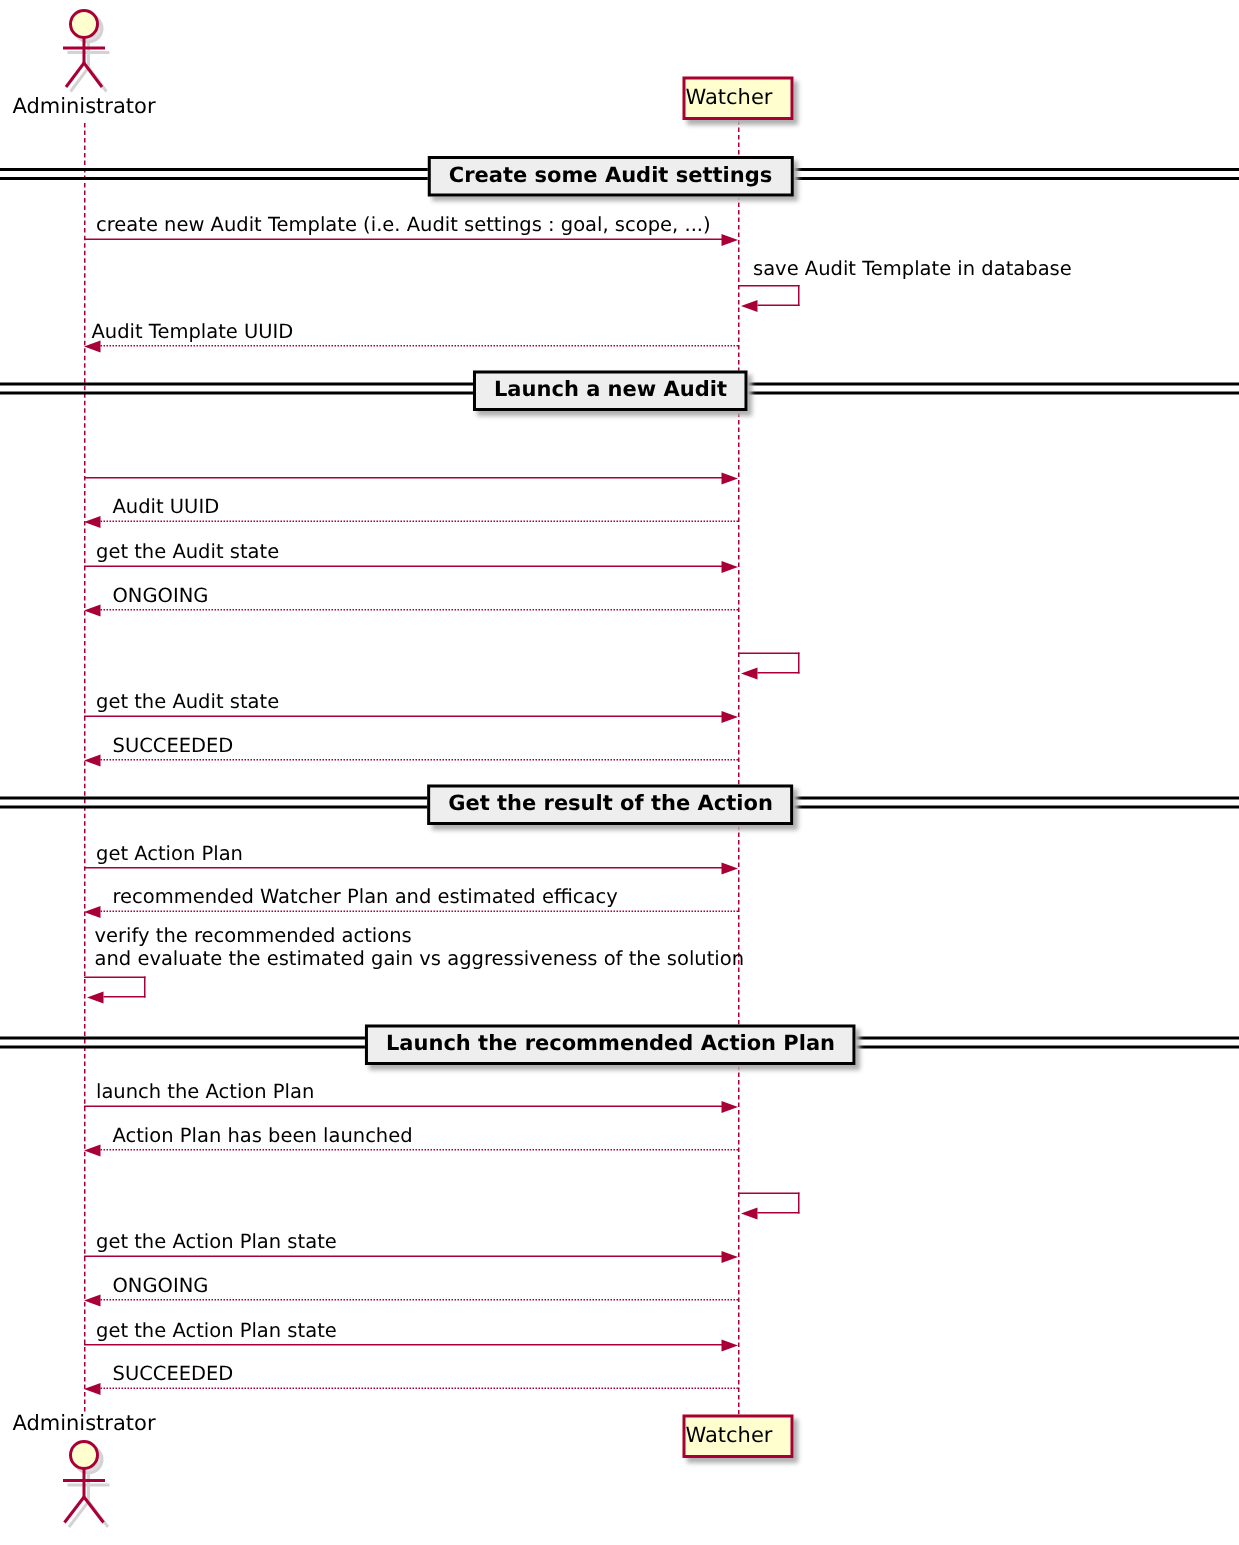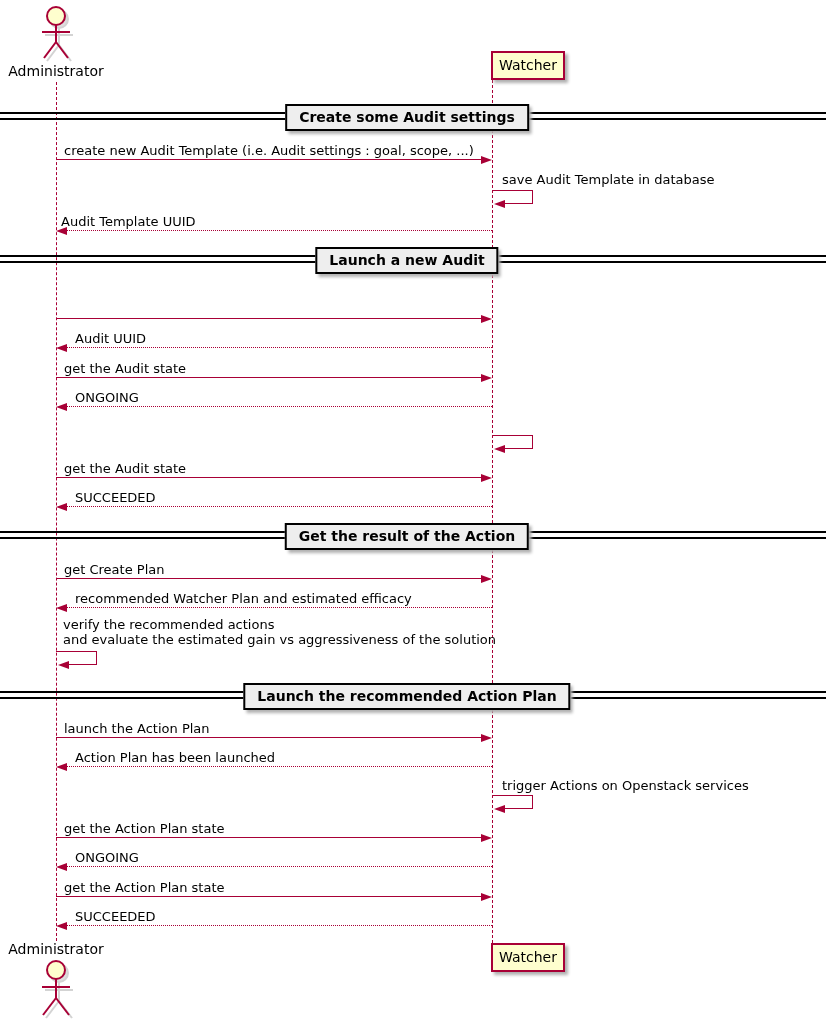--- a/index.html
+++ b/index.html
@@ -29,22 +29,22 @@
     background:var(--divider_fill,#EEEEEE);border:2px solid #000;
     font-weight:bold;font-size:14px;line-height:18px;
     padding:2px 12px 3px;white-space:nowrap;
     box-shadow:3px 3px 3px #b0b0b0;z-index:5;
   }
   
   .participant-box{
     position:absolute;width:70px;height:25px;line-height:25px;
     background:var(--participant_fill,#FEFECE);
     border:2px solid var(--participant_border,#A80036);
-    text-align:center;font-size:14px;
-    box-shadow:3px 3px 3px #b0b0b0;z-index:5;margin-left:36px;
+    text-align:left;font-size:14px;
+    box-shadow:3px 3px 3px #b0b0b0;z-index:5;
   }
   .actor-label{position:absolute;width:100px;text-align:center;font-size:14px;line-height:16px;z-index:5;}
   .actor-svg{position:absolute;z-index:5;}
 </style>
 </head>
 <body>
 
 <div id="canvas">
 
   <div class="lifeline" style="left:56px;top:82px;height:859px;"></div>
@@ -117,21 +117,21 @@
   <div class="head head-r" style="left:481px;top:474px;"></div>
 
   <div class="msg-label" style="left:75px;top:490px;">SUCCEEDED</div>
   <div class="hline dotted" style="left:67px;top:506px;width:425px;"></div>
   <div class="head head-l" style="left:56px;top:503px;"></div>
 
   <div class="divider-line" style="top:531px;"></div>
   <div class="divider-line" style="top:537px;"></div>
   <div class="divider-box" style="top:523px;">Get the result of the Action</div>
 
-  <div class="msg-label" style="left:64px;top:562px;">get Create Plan</div>
+  <div class="msg-label" style="left:64px;top:562px;">get Action Plan</div>
   <div class="hline" style="left:56px;top:578px;width:428px;"></div>
   <div class="head head-r" style="left:481px;top:575px;"></div>
 
   <div class="msg-label" style="left:75px;top:591px;">recommended Watcher Plan and estimated efficacy</div>
   <div class="hline dotted" style="left:67px;top:607px;width:425px;"></div>
   <div class="head head-l" style="left:56px;top:604px;"></div>
 
   <div class="msg-label pre" style="left:63px;top:617px;">verify the recommended actions
 and evaluate the estimated gain vs aggressiveness of the solution</div>
   <div class="hline" style="left:56px;top:651px;width:41px;"></div>
@@ -144,21 +144,20 @@
   <div class="divider-box" style="top:683px;">Launch the recommended Action Plan</div>
 
   <div class="msg-label" style="left:64px;top:721px;">launch the Action Plan</div>
   <div class="hline" style="left:56px;top:737px;width:428px;"></div>
   <div class="head head-r" style="left:481px;top:734px;"></div>
 
   <div class="msg-label" style="left:75px;top:750px;">Action Plan has been launched</div>
   <div class="hline dotted" style="left:67px;top:766px;width:425px;"></div>
   <div class="head head-l" style="left:56px;top:763px;"></div>
 
-  <div class="msg-label" style="left:502px;top:778px;">trigger Actions on Openstack services</div>
   <div class="hline" style="left:492px;top:795px;width:41px;"></div>
   <div class="vline" style="left:532px;top:795px;height:14px;"></div>
   <div class="hline" style="left:505px;top:808px;width:28px;"></div>
   <div class="head head-l" style="left:494px;top:805px;"></div>
 
   <div class="msg-label" style="left:64px;top:821px;">get the Action Plan state</div>
   <div class="hline" style="left:56px;top:837px;width:428px;"></div>
   <div class="head head-r" style="left:481px;top:834px;"></div>
 
   <div class="msg-label" style="left:75px;top:850px;">ONGOING</div>

